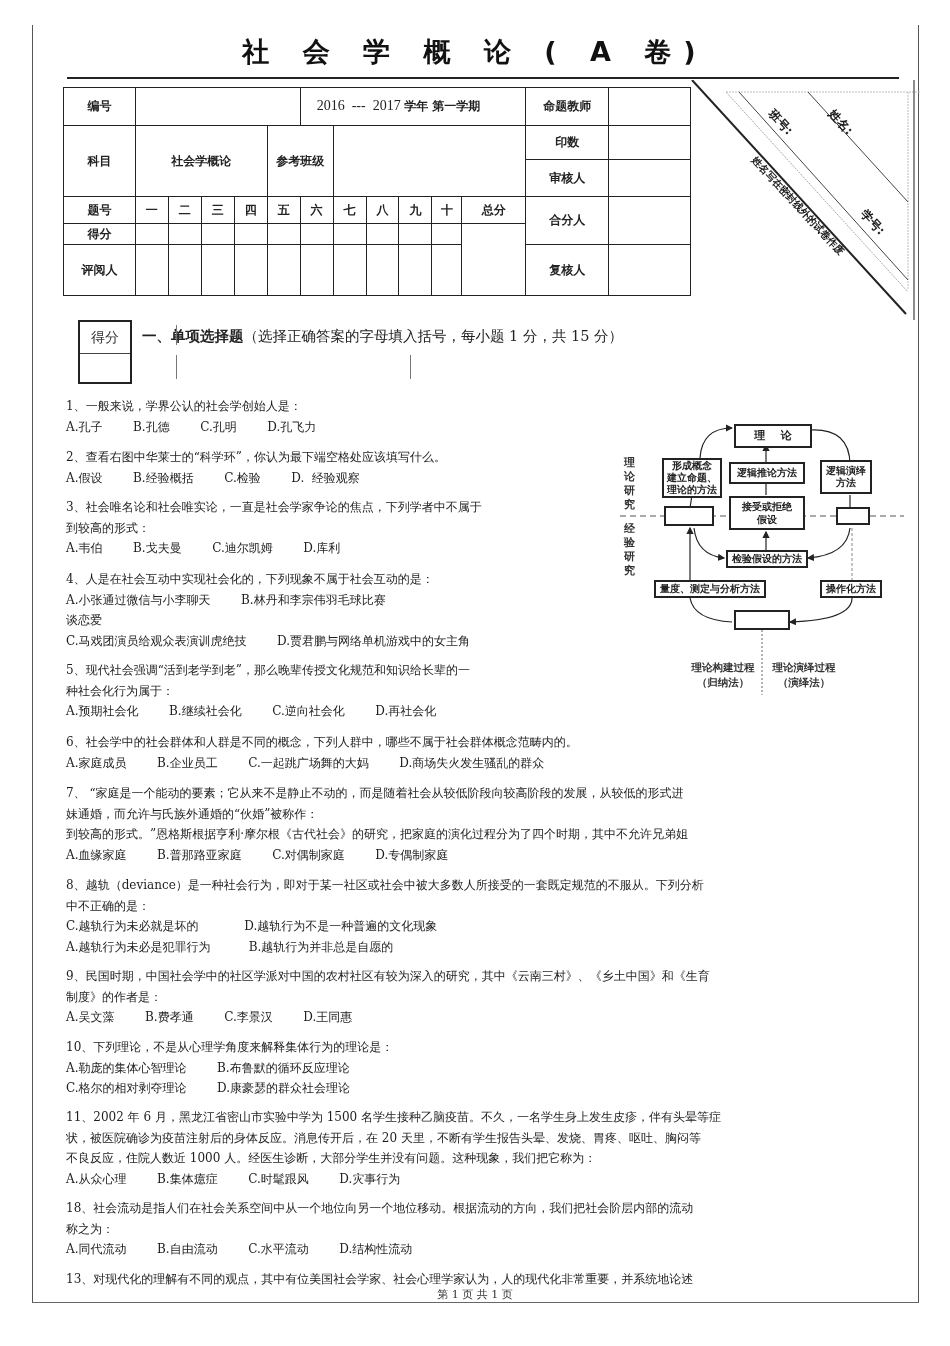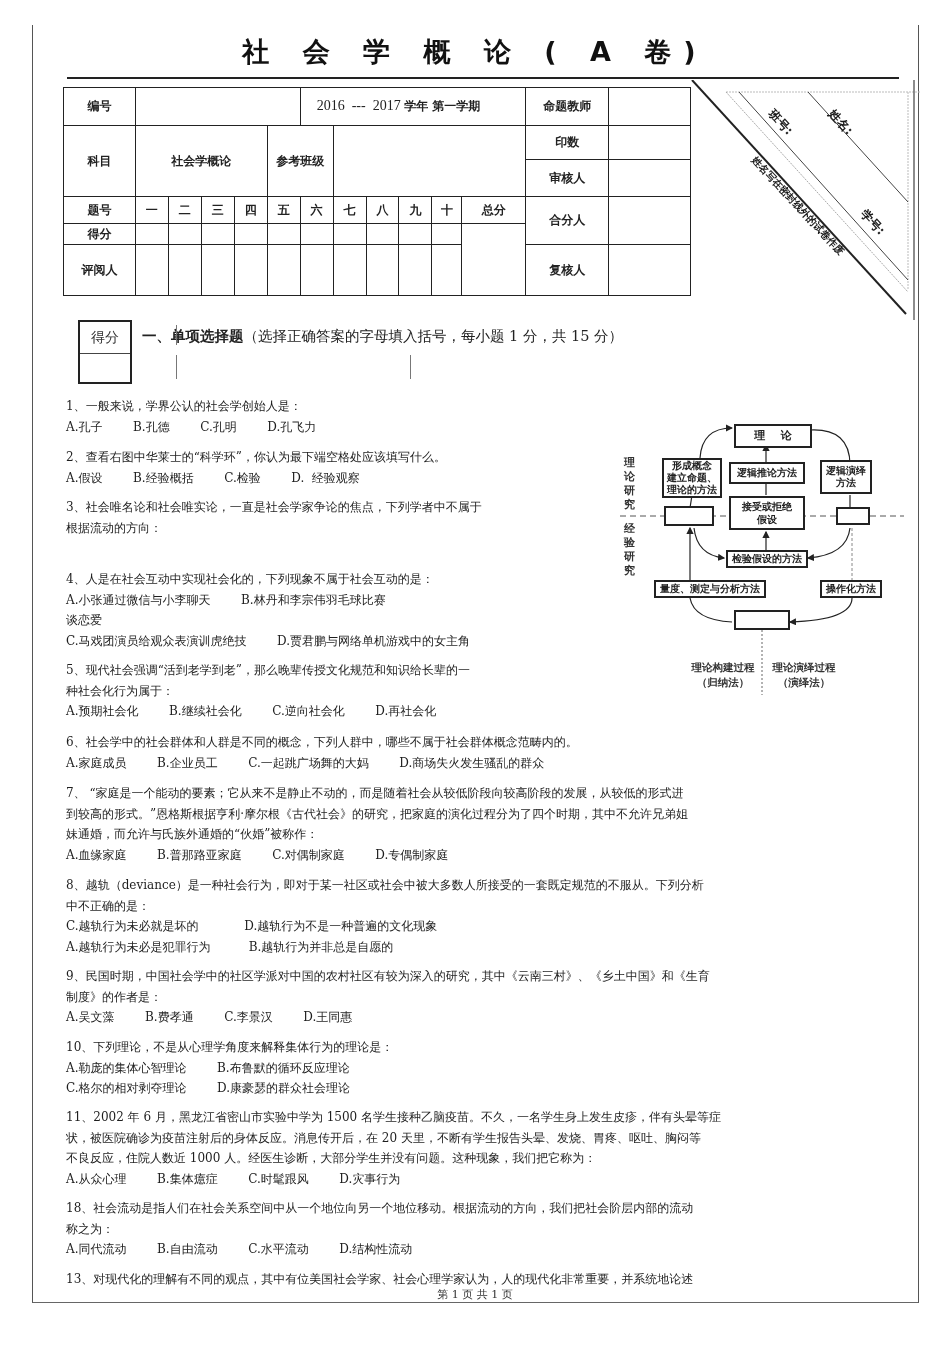--- a/index.html
+++ b/index.html
@@ -170,41 +170,42 @@
 <div class="q" style="top:396px">
   <div class="stem">1、一般来说，学界公认的社会学创始人是：</div>
   <div class="opts">A.孔子        B.孔德        C.孔明        D.孔飞力</div>
 </div>
 <div class="q" style="top:447px">
   <div class="stem">2、查看右图中华莱士的“科学环”，你认为最下端空格处应该填写什么。</div>
   <div class="opts">A.假设        B.经验概括        C.检验        D.  经验观察</div>
 </div>
 <div class="q" style="top:497px">
   <div class="stem">3、社会唯名论和社会唯实论，一直是社会学家争论的焦点，下列学者中不属于</div>
-  <div class="stem">根据流动的方向：</div>
+  <div class="stem">到较高的形式：</div>
+  <div class="opts">A.韦伯        B.戈夫曼        C.迪尔凯姆        D.库利</div>
 </div>
 <div class="q" style="top:569px">
   <div class="stem">4、人是在社会互动中实现社会化的，下列现象不属于社会互动的是：</div>
   <div class="opts">A.小张通过微信与小李聊天        B.林丹和李宗伟羽毛球比赛</div>
   <div class="opts">谈恋爱</div>
   <div class="opts">C.马戏团演员给观众表演训虎绝技        D.贾君鹏与网络单机游戏中的女主角</div>
 </div>
 <div class="q" style="top:660px">
   <div class="stem">5、现代社会强调“活到老学到老”，那么晚辈传授文化规范和知识给长辈的一</div>
   <div class="stem">种社会化行为属于：</div>
   <div class="opts">A.预期社会化        B.继续社会化        C.逆向社会化        D.再社会化</div>
 </div>
 <div class="q" style="top:732px">
   <div class="stem">6、社会学中的社会群体和人群是不同的概念，下列人群中，哪些不属于社会群体概念范畴内的。</div>
   <div class="opts">A.家庭成员        B.企业员工        C.一起跳广场舞的大妈        D.商场失火发生骚乱的群众</div>
 </div>
 <div class="q" style="top:783px">
   <div class="stem">7、  “家庭是一个能动的要素；它从来不是静止不动的，而是随着社会从较低阶段向较高阶段的发展，从较低的形式进</div>
+  <div class="stem">妹通婚，而允许与氏族外通婚的“伙婚”被称作：</div>
   <div class="stem">到较高的形式。”恩格斯根据亨利·摩尔根《古代社会》的研究，把家庭的演化过程分为了四个时期，其中不允许兄弟姐</div>
-  <div class="stem">妹通婚，而允许与氏族外通婚的“伙婚”被称作：</div>
   <div class="opts">A.血缘家庭        B.普那路亚家庭        C.对偶制家庭        D.专偶制家庭</div>
 </div>
 <div class="q" style="top:875px">
   <div class="stem">8、越轨（deviance）是一种社会行为，即对于某一社区或社会中被大多数人所接受的一套既定规范的不服从。下列分析</div>
   <div class="stem">中不正确的是：</div>
   <div class="opts">C.越轨行为未必就是坏的            D.越轨行为不是一种普遍的文化现象</div>
   <div class="opts">A.越轨行为未必是犯罪行为          B.越轨行为并非总是自愿的</div>
 </div>
 <div class="q" style="top:966px">
   <div class="stem">9、民国时期，中国社会学中的社区学派对中国的农村社区有较为深入的研究，其中《云南三村》、《乡土中国》和《生育</div>

